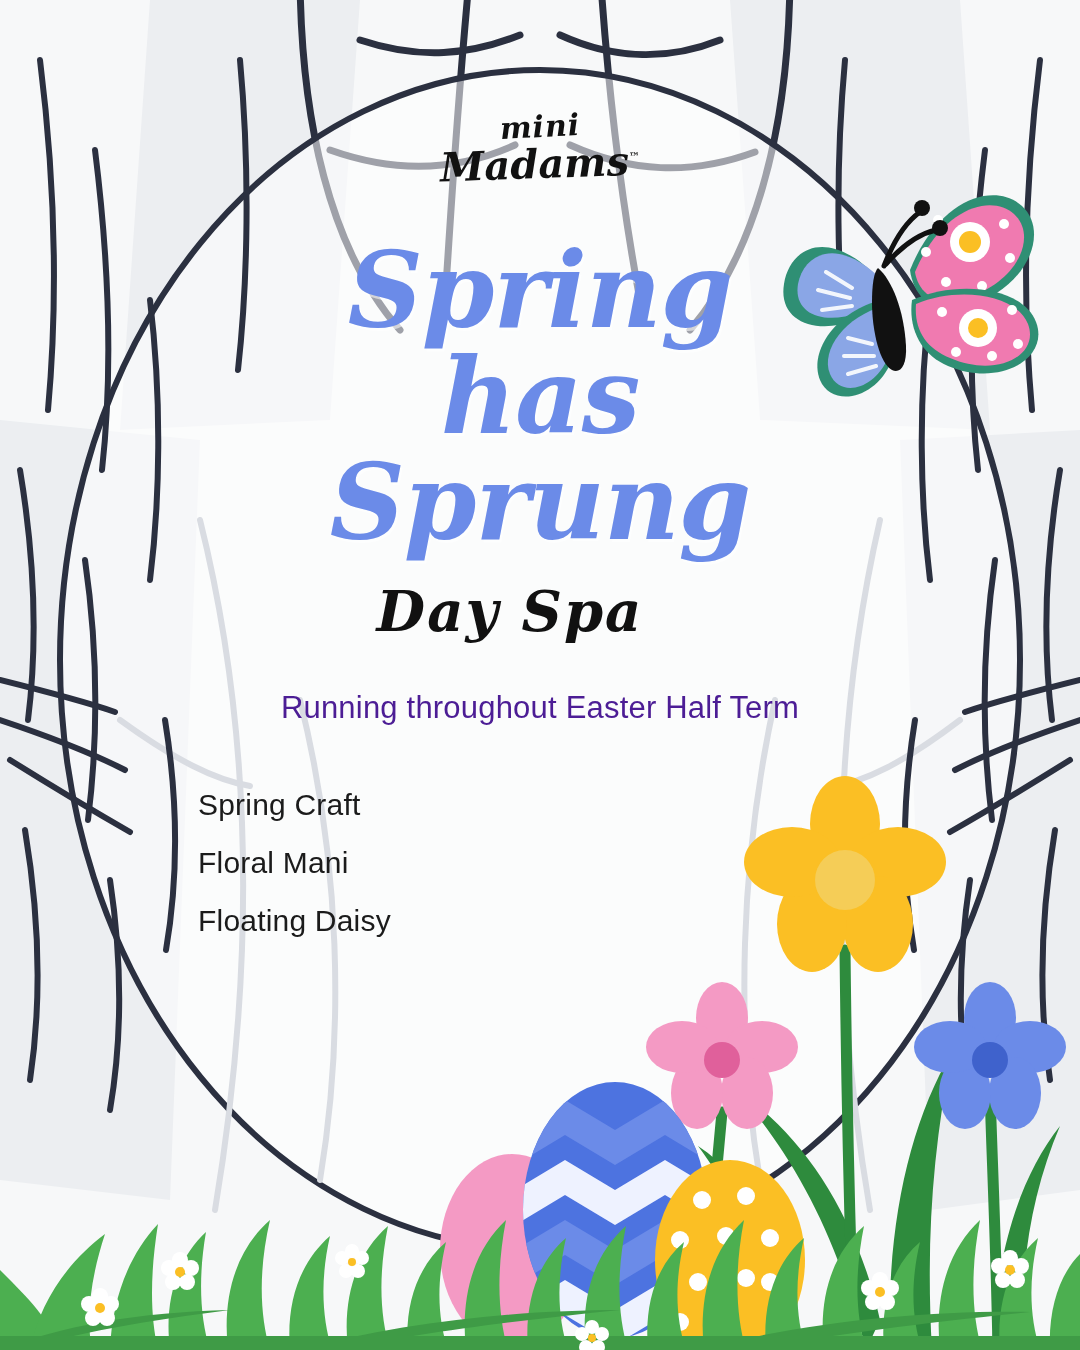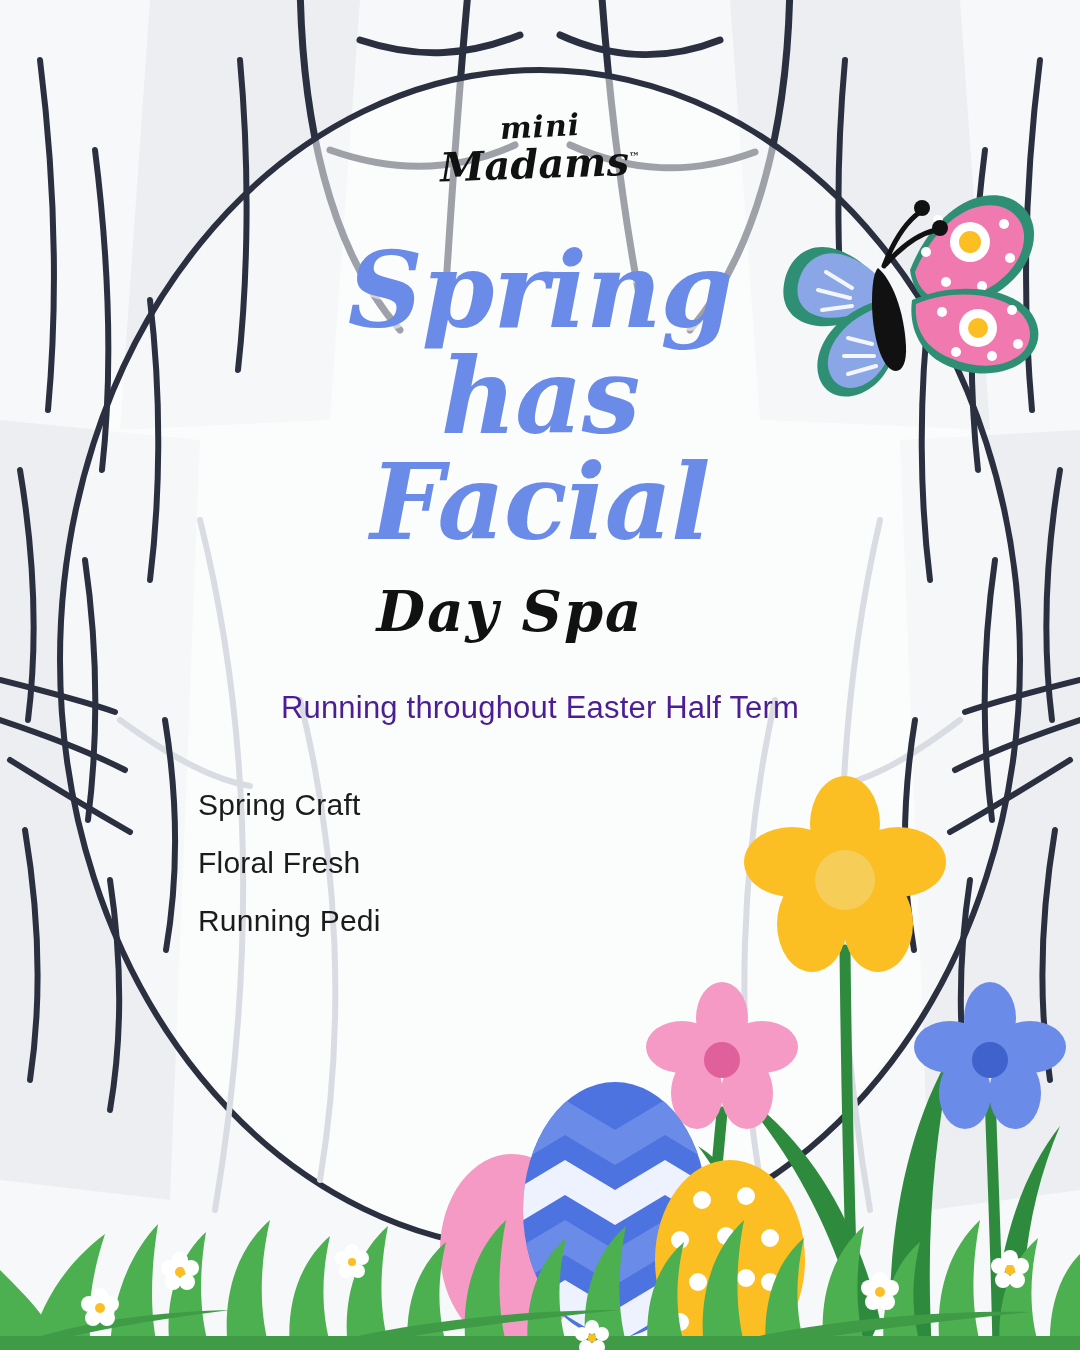--- a/index.html
+++ b/index.html
@@ -199,31 +199,31 @@
   </svg>
 
   <div class="logo">
     <span class="logo-line1">mini</span>
     <span class="logo-line2"><span>Madams</span><span class="logo-tm">™</span></span>
   </div>
 
   <div class="headline">
     <span>Spring</span>
     <span>has</span>
-    <span>Facial</span>
+    <span>Sprung</span>
   </div>
 
   <div class="subhead">Day Spa</div>
 
   <div class="tagline">Running throughout Easter Half Term</div>
 
   <ul class="service-list">
     <li>Spring Craft</li>
-    <li>Floral Fresh</li>
-    <li>Running Pedi</li>
+    <li>Floral Mani</li>
+    <li>Floating Daisy</li>
   </ul>
 
   <svg class="deco butterfly" width="290" height="270" viewBox="0 0 290 270" xmlns="http://www.w3.org/2000/svg">
 
     <path d="M120 120 C70 66 30 86 24 124 C18 160 54 176 96 160 C112 153 120 140 120 120 Z" fill="#2f8f74"></path>
     <path d="M124 122 C80 76 44 92 38 124 C33 154 64 166 100 152 C114 146 123 137 124 122 Z" fill="#8aa6e6"></path>
 
     <path d="M122 140 C78 150 48 190 60 220 C72 248 116 240 132 200 C139 182 132 158 122 140 Z" fill="#2f8f74"></path>
     <path d="M124 146 C86 156 60 190 70 214 C80 238 114 230 128 198 C134 183 130 161 124 146 Z" fill="#8aa6e6"></path>
     <g stroke="#ffffff" stroke-width="4" stroke-linecap="round" fill="none" opacity="0.9">

